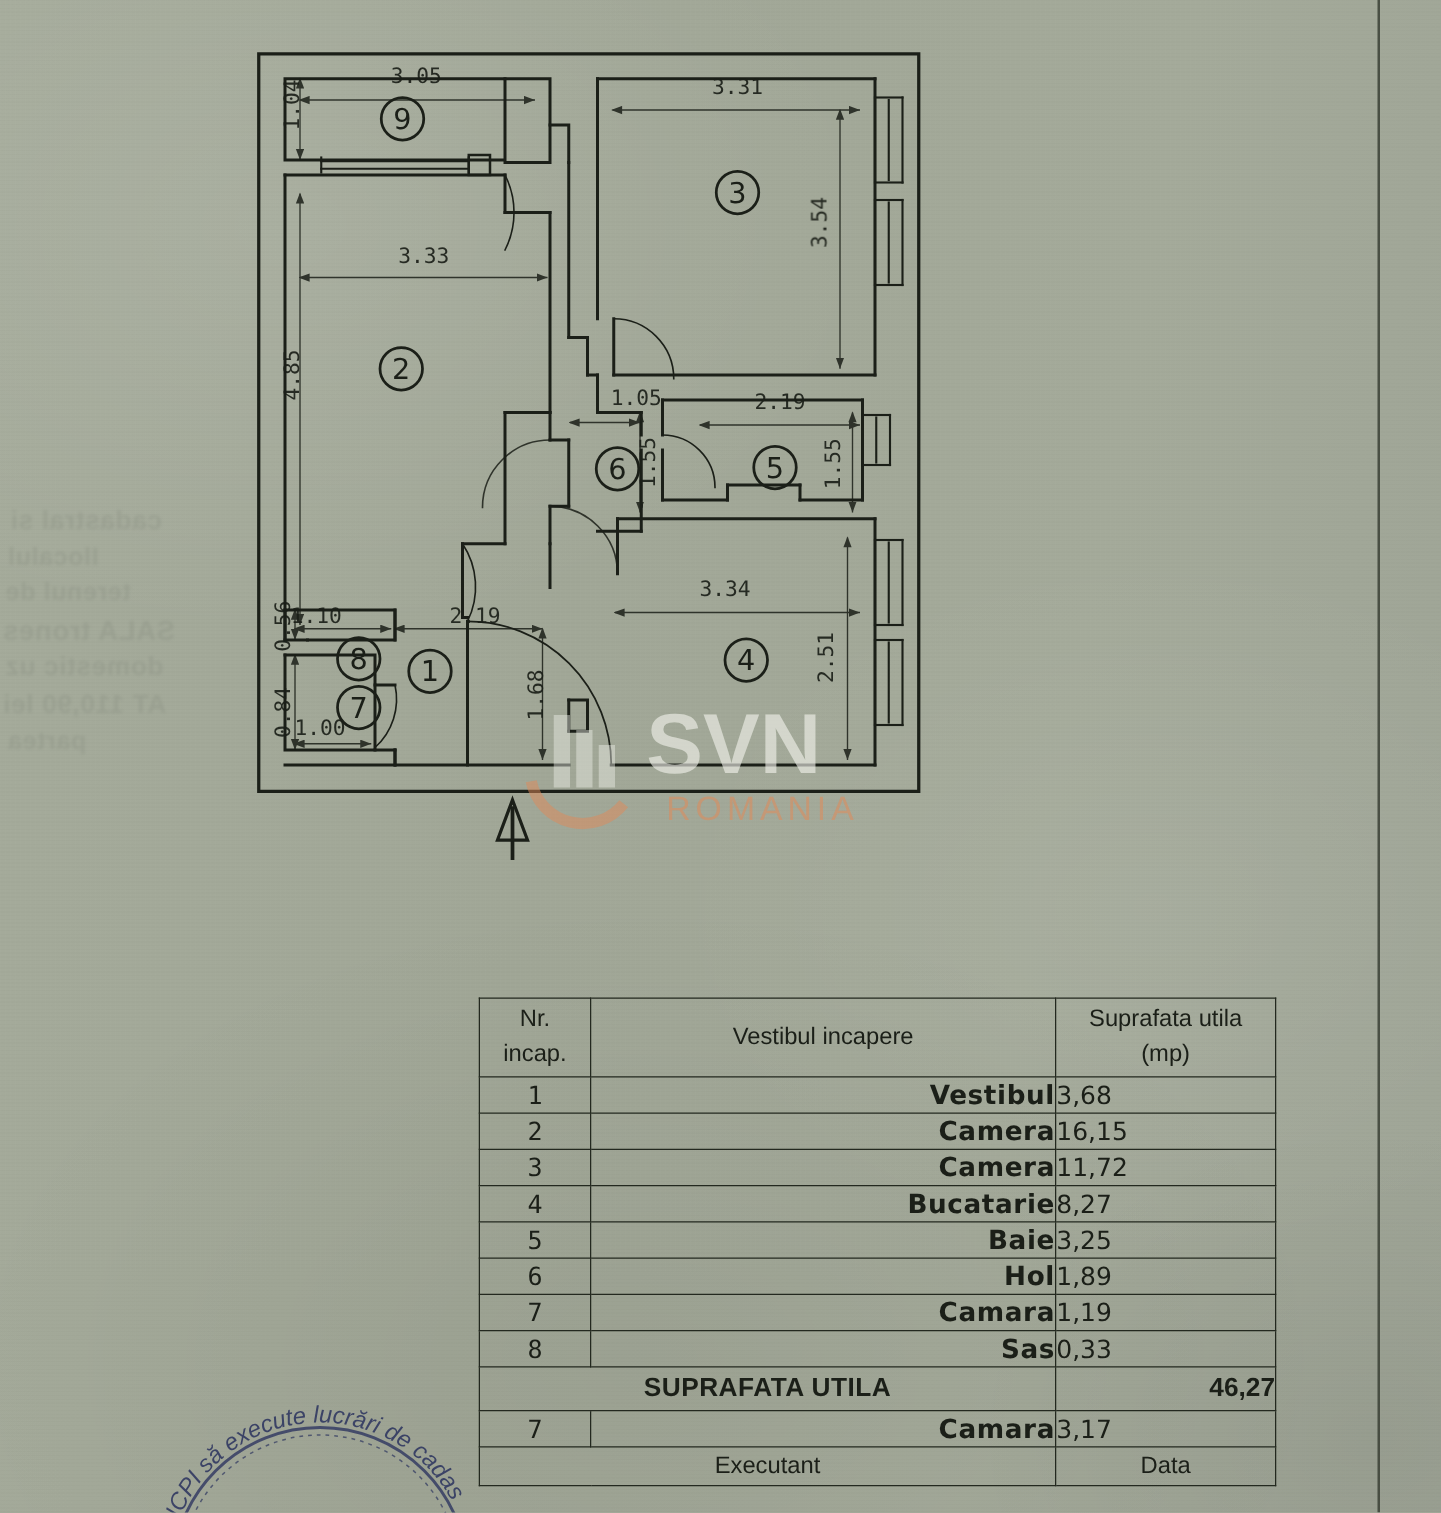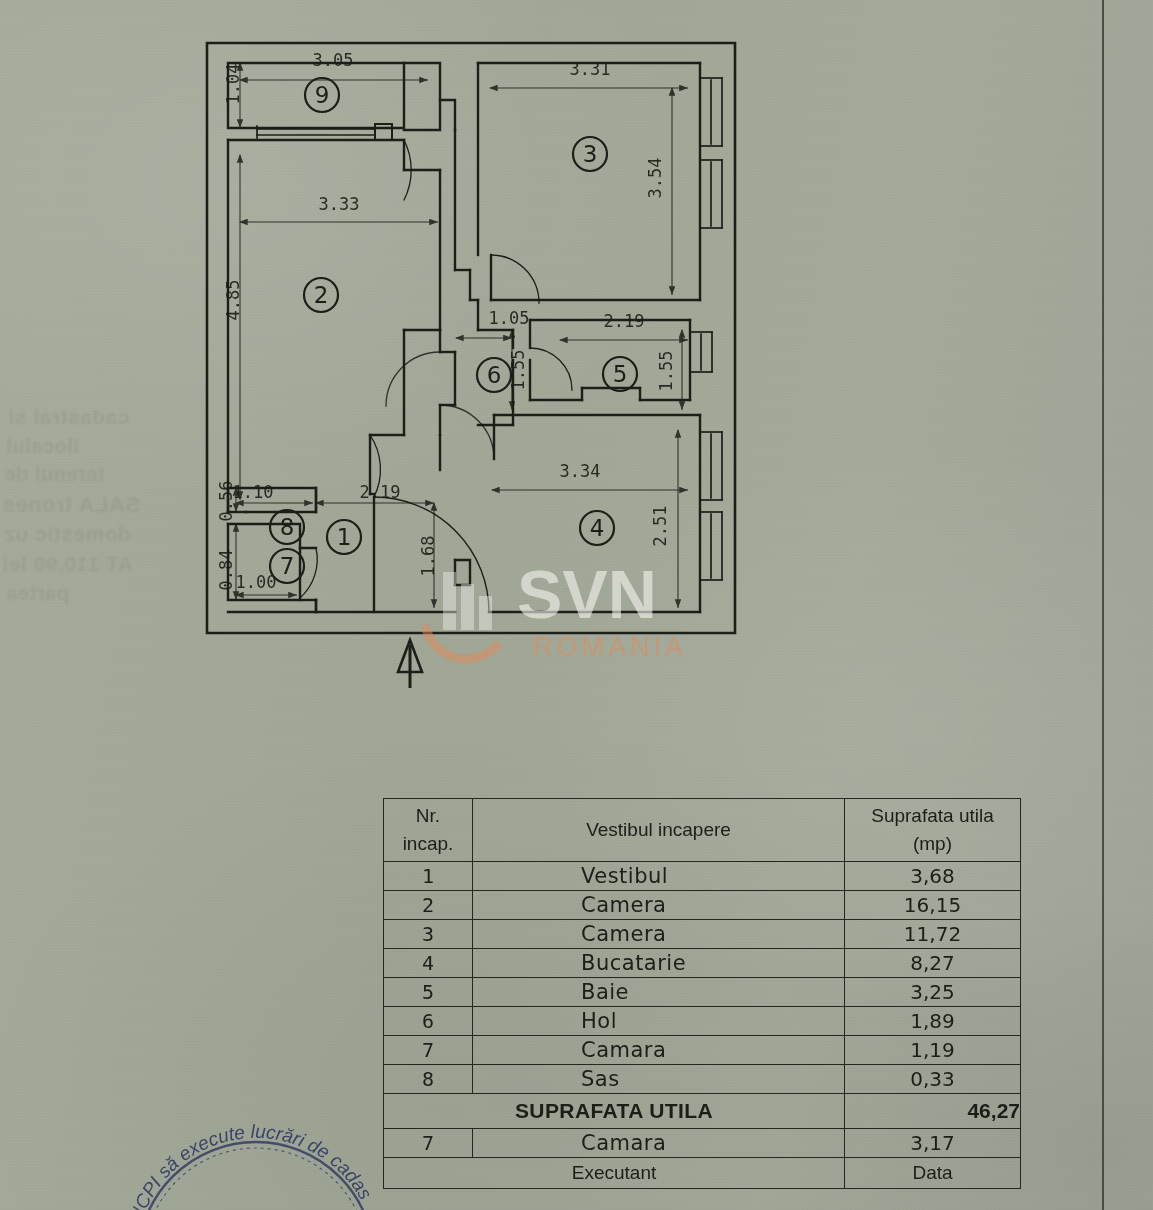--- a/index.html
+++ b/index.html
@@ -33,23 +33,23 @@
   #plan{position:absolute;left:0;top:0;}
   
   #wm{position:absolute;left:405px;top:530px;width:340px;height:135px;pointer-events:none;}
   
   #tbl{position:absolute;left:383px;top:798px;width:638px;
     border-collapse:collapse;}
   #tbl td,#tbl th{border:1.6px solid #23281f;padding:0;color:#1b1f18;background:transparent;}
   #tbl th{font-weight:400;font-size:19px;}
   .c-nr{width:88px;text-align:center;font-size:20px;height:28px;
         font-family:"DejaVu Sans Mono",monospace;}
-  .c-name{text-align:left;padding-left:108px !important;font-size:21px;
-        font-family:"DejaVu Sans",sans-serif;letter-spacing:.5px;}
-  .c-area{width:175px;text-align:center;font-size:20px;
+  .c-name{text-align:right;padding-left:108px !important;font-size:21px;
+        font-family:"DejaVu Sans",sans-serif;letter-spacing:.5px;font-weight:bold;}
+  .c-area{width:175px;text-align:left;font-size:20px;
         font-family:"DejaVu Sans",sans-serif;}
   .hdr{height:62px;text-align:center;line-height:1.45;
         font-family:"Liberation Sans",sans-serif;font-size:19px;}
   .sumrow td{font-weight:700;font-size:21px;height:34px;
         font-family:"Liberation Sans",sans-serif;}
   .sumlabel{text-align:center;letter-spacing:.4px;}
   .sumarea{text-align:right;font-size:20px;}
   .foot td{height:30px;text-align:center;font-size:19px;
         font-family:"Liberation Sans",sans-serif;}
   

